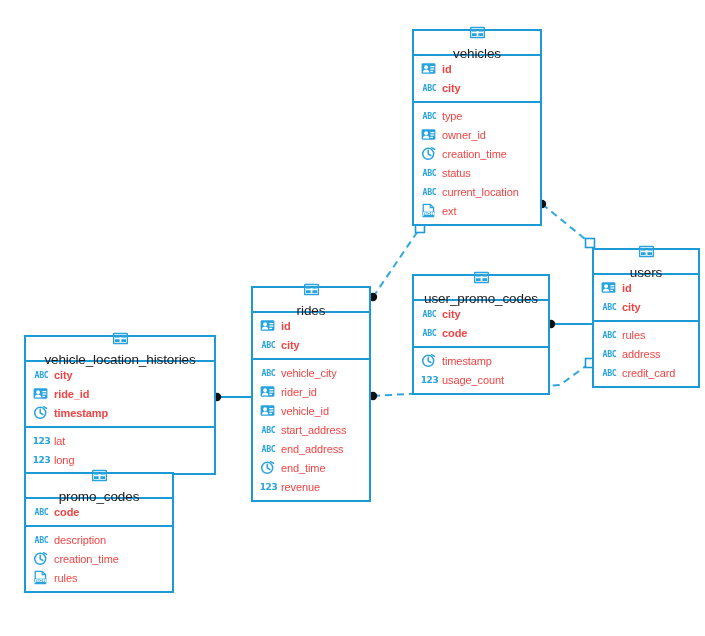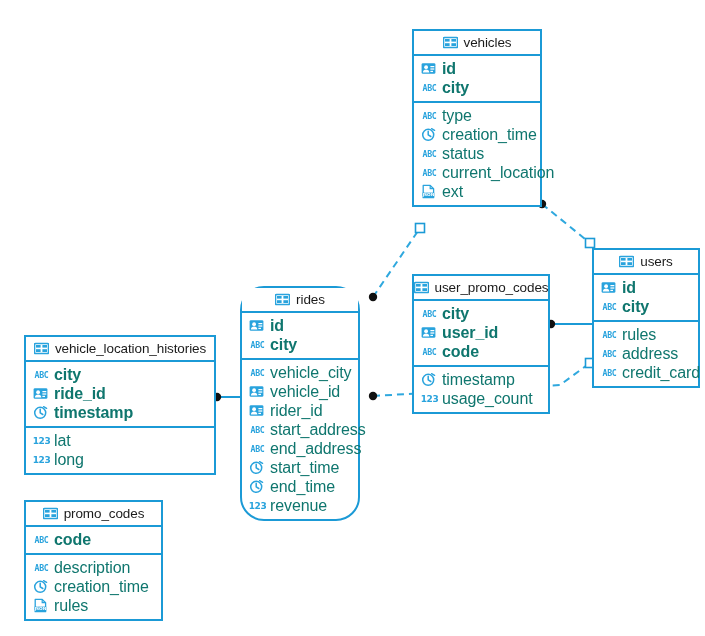--- a/index.html
+++ b/index.html
@@ -38,20 +38,21 @@
   .tbl-header {
     box-sizing: border-box;
     height: 25px;
     display: flex;
     align-items: center;
     justify-content: center;
     gap: 6px;
     border-bottom: 2px solid #1b9ad6;
     background: #ffffff;
     padding: 8px 6px;
+    flex-direction: column;
   }
   .tbl-title {
     font-size: 13.5px;
     color: #1b1b1b;
     white-space: nowrap;
     letter-spacing: -0.1px;
   }
   .tbl-section {
     box-sizing: border-box;
     padding: 3px 0 4px 0;
@@ -61,22 +62,22 @@
   }
   .col-row {
     display: flex;
     align-items: center;
     gap: 6px;
     height: 19px;
     padding: 0 6px 0 7px;
     white-space: nowrap;
   }
   .col-name {
-    font-size: 16px;
-    color: #0f766e;
+    font-size: 11px;
+    color: #ef4444;
     letter-spacing: -0.1px;
   }
   .pk .col-name {
     font-weight: bold;
   }
   .ic {
     flex: 0 0 auto;
     width: 15px;
     height: 15px;
     display: inline-block;
@@ -157,20 +158,33 @@
           <span class="ic">
             <svg width="17" height="15" viewBox="0 0 17 15">
               <text x="8.5" y="11.2" font-family="DejaVu Sans Mono, monospace" font-size="8.2" font-weight="bold" fill="#29a3dd" text-anchor="middle" letter-spacing="-0.3">ABC</text>
             </svg>
           </span>
           <span class="col-name">type</span>
         </div>
         <div class="col-row">
           <span class="ic">
             <svg width="15" height="15" viewBox="0 0 15 15">
+              <rect x="0.6" y="2.2" width="13.8" height="10.6" rx="1.4" fill="#29a3dd"></rect>
+              <circle cx="5.1" cy="6.2" r="1.9" fill="#ffffff"></circle>
+              <path d="M1.9 11.6c0-1.9 1.45-3.05 3.2-3.05s3.2 1.15 3.2 3.05z" fill="#ffffff"></path>
+              <rect x="9.4" y="5.0" width="3.9" height="1.25" fill="#ffffff"></rect>
+              <rect x="9.4" y="7.4" width="3.9" height="1.25" fill="#ffffff"></rect>
+              <rect x="9.4" y="9.8" width="2.6" height="1.25" fill="#ffffff"></rect>
+            </svg>
+          </span>
+          <span class="col-name">owner_id</span>
+        </div>
+        <div class="col-row">
+          <span class="ic">
+            <svg width="15" height="15" viewBox="0 0 15 15">
               <circle cx="7.2" cy="7.8" r="5.5" fill="none" stroke="#29a3dd" stroke-width="1.5"></circle>
               <path d="M7.2 4.3 v3.5 l2.6 1.7" fill="none" stroke="#29a3dd" stroke-width="1.5" stroke-linecap="round"></path>
               <path d="M10.6 1.7 l3 1.6" stroke="#29a3dd" stroke-width="1.4" stroke-linecap="round"></path>
             </svg>
           </span>
           <span class="col-name">creation_time</span>
         </div>
         <div class="col-row">
           <span class="ic">
             <svg width="17" height="15" viewBox="0 0 17 15">
@@ -217,33 +231,20 @@
         <div class="col-row pk">
           <span class="ic">
             <svg width="17" height="15" viewBox="0 0 17 15">
               <text x="8.5" y="11.2" font-family="DejaVu Sans Mono, monospace" font-size="8.2" font-weight="bold" fill="#29a3dd" text-anchor="middle" letter-spacing="-0.3">ABC</text>
             </svg>
           </span>
           <span class="col-name">city</span>
         </div>
         <div class="col-row pk">
           <span class="ic">
-            <svg width="15" height="15" viewBox="0 0 15 15">
-              <rect x="0.6" y="2.2" width="13.8" height="10.6" rx="1.4" fill="#29a3dd"></rect>
-              <circle cx="5.1" cy="6.2" r="1.9" fill="#ffffff"></circle>
-              <path d="M1.9 11.6c0-1.9 1.45-3.05 3.2-3.05s3.2 1.15 3.2 3.05z" fill="#ffffff"></path>
-              <rect x="9.4" y="5.0" width="3.9" height="1.25" fill="#ffffff"></rect>
-              <rect x="9.4" y="7.4" width="3.9" height="1.25" fill="#ffffff"></rect>
-              <rect x="9.4" y="9.8" width="2.6" height="1.25" fill="#ffffff"></rect>
-            </svg>
-          </span>
-          <span class="col-name">user_id</span>
-        </div>
-        <div class="col-row pk">
-          <span class="ic">
             <svg width="17" height="15" viewBox="0 0 17 15">
               <text x="8.5" y="11.2" font-family="DejaVu Sans Mono, monospace" font-size="8.2" font-weight="bold" fill="#29a3dd" text-anchor="middle" letter-spacing="-0.3">ABC</text>
             </svg>
           </span>
           <span class="col-name">code</span>
         </div>
       </div>
       <div class="tbl-section">
         <div class="col-row">
           <span class="ic">
@@ -321,21 +322,21 @@
         <div class="col-row">
           <span class="ic">
             <svg width="17" height="15" viewBox="0 0 17 15">
               <text x="8.5" y="11.2" font-family="DejaVu Sans Mono, monospace" font-size="8.2" font-weight="bold" fill="#29a3dd" text-anchor="middle" letter-spacing="-0.3">ABC</text>
             </svg>
           </span>
           <span class="col-name">credit_card</span>
         </div>
       </div>
     </div>
-    <div class="table-node" style="left: 240px; top: 286px; width: 120px; border-radius: 24px;">
+    <div class="table-node" style="left: 251px; top: 286px; width: 120px;">
       <div class="tbl-header">
         <span class="ic">
           <svg width="15" height="15" viewBox="0 0 15 15">
             <rect x="0.5" y="2.5" width="14" height="10" rx="1" fill="none" stroke="#29a3dd" stroke-width="1.6"></rect>
             <rect x="2" y="4" width="4.6" height="2.6" fill="#29a3dd"></rect>
             <rect x="8.4" y="4" width="4.6" height="2.6" fill="#29a3dd"></rect>
             <rect x="2" y="8.2" width="4.6" height="2.8" fill="#29a3dd"></rect>
             <rect x="8.4" y="8.2" width="4.6" height="2.8" fill="#29a3dd"></rect>
           </svg>
         </span>
@@ -377,60 +378,50 @@
           <span class="ic">
             <svg width="15" height="15" viewBox="0 0 15 15">
               <rect x="0.6" y="2.2" width="13.8" height="10.6" rx="1.4" fill="#29a3dd"></rect>
               <circle cx="5.1" cy="6.2" r="1.9" fill="#ffffff"></circle>
               <path d="M1.9 11.6c0-1.9 1.45-3.05 3.2-3.05s3.2 1.15 3.2 3.05z" fill="#ffffff"></path>
               <rect x="9.4" y="5.0" width="3.9" height="1.25" fill="#ffffff"></rect>
               <rect x="9.4" y="7.4" width="3.9" height="1.25" fill="#ffffff"></rect>
               <rect x="9.4" y="9.8" width="2.6" height="1.25" fill="#ffffff"></rect>
             </svg>
           </span>
+          <span class="col-name">rider_id</span>
+        </div>
+        <div class="col-row">
+          <span class="ic">
+            <svg width="15" height="15" viewBox="0 0 15 15">
+              <rect x="0.6" y="2.2" width="13.8" height="10.6" rx="1.4" fill="#29a3dd"></rect>
+              <circle cx="5.1" cy="6.2" r="1.9" fill="#ffffff"></circle>
+              <path d="M1.9 11.6c0-1.9 1.45-3.05 3.2-3.05s3.2 1.15 3.2 3.05z" fill="#ffffff"></path>
+              <rect x="9.4" y="5.0" width="3.9" height="1.25" fill="#ffffff"></rect>
+              <rect x="9.4" y="7.4" width="3.9" height="1.25" fill="#ffffff"></rect>
+              <rect x="9.4" y="9.8" width="2.6" height="1.25" fill="#ffffff"></rect>
+            </svg>
+          </span>
           <span class="col-name">vehicle_id</span>
         </div>
         <div class="col-row">
           <span class="ic">
-            <svg width="15" height="15" viewBox="0 0 15 15">
-              <rect x="0.6" y="2.2" width="13.8" height="10.6" rx="1.4" fill="#29a3dd"></rect>
-              <circle cx="5.1" cy="6.2" r="1.9" fill="#ffffff"></circle>
-              <path d="M1.9 11.6c0-1.9 1.45-3.05 3.2-3.05s3.2 1.15 3.2 3.05z" fill="#ffffff"></path>
-              <rect x="9.4" y="5.0" width="3.9" height="1.25" fill="#ffffff"></rect>
-              <rect x="9.4" y="7.4" width="3.9" height="1.25" fill="#ffffff"></rect>
-              <rect x="9.4" y="9.8" width="2.6" height="1.25" fill="#ffffff"></rect>
-            </svg>
-          </span>
-          <span class="col-name">rider_id</span>
-        </div>
-        <div class="col-row">
-          <span class="ic">
             <svg width="17" height="15" viewBox="0 0 17 15">
               <text x="8.5" y="11.2" font-family="DejaVu Sans Mono, monospace" font-size="8.2" font-weight="bold" fill="#29a3dd" text-anchor="middle" letter-spacing="-0.3">ABC</text>
             </svg>
           </span>
           <span class="col-name">start_address</span>
         </div>
         <div class="col-row">
           <span class="ic">
             <svg width="17" height="15" viewBox="0 0 17 15">
               <text x="8.5" y="11.2" font-family="DejaVu Sans Mono, monospace" font-size="8.2" font-weight="bold" fill="#29a3dd" text-anchor="middle" letter-spacing="-0.3">ABC</text>
             </svg>
           </span>
           <span class="col-name">end_address</span>
-        </div>
-        <div class="col-row">
-          <span class="ic">
-            <svg width="15" height="15" viewBox="0 0 15 15">
-              <circle cx="7.2" cy="7.8" r="5.5" fill="none" stroke="#29a3dd" stroke-width="1.5"></circle>
-              <path d="M7.2 4.3 v3.5 l2.6 1.7" fill="none" stroke="#29a3dd" stroke-width="1.5" stroke-linecap="round"></path>
-              <path d="M10.6 1.7 l3 1.6" stroke="#29a3dd" stroke-width="1.4" stroke-linecap="round"></path>
-            </svg>
-          </span>
-          <span class="col-name">start_time</span>
         </div>
         <div class="col-row">
           <span class="ic">
             <svg width="15" height="15" viewBox="0 0 15 15">
               <circle cx="7.2" cy="7.8" r="5.5" fill="none" stroke="#29a3dd" stroke-width="1.5"></circle>
               <path d="M7.2 4.3 v3.5 l2.6 1.7" fill="none" stroke="#29a3dd" stroke-width="1.5" stroke-linecap="round"></path>
               <path d="M10.6 1.7 l3 1.6" stroke="#29a3dd" stroke-width="1.4" stroke-linecap="round"></path>
             </svg>
           </span>
           <span class="col-name">end_time</span>
@@ -503,21 +494,21 @@
         <div class="col-row">
           <span class="ic">
             <svg width="17" height="15" viewBox="0 0 17 15">
               <text x="8.5" y="11.4" font-family="DejaVu Sans, sans-serif" font-size="9" font-weight="bold" fill="#29a3dd" text-anchor="middle" letter-spacing="-0.4">123</text>
             </svg>
           </span>
           <span class="col-name">long</span>
         </div>
       </div>
     </div>
-    <div class="table-node" style="left: 24px; top: 500px; width: 139px;">
+    <div class="table-node" style="left: 24px; top: 472px; width: 150px;">
       <div class="tbl-header">
         <span class="ic">
           <svg width="15" height="15" viewBox="0 0 15 15">
             <rect x="0.5" y="2.5" width="14" height="10" rx="1" fill="none" stroke="#29a3dd" stroke-width="1.6"></rect>
             <rect x="2" y="4" width="4.6" height="2.6" fill="#29a3dd"></rect>
             <rect x="8.4" y="4" width="4.6" height="2.6" fill="#29a3dd"></rect>
             <rect x="2" y="8.2" width="4.6" height="2.8" fill="#29a3dd"></rect>
             <rect x="8.4" y="8.2" width="4.6" height="2.8" fill="#29a3dd"></rect>
           </svg>
         </span>

